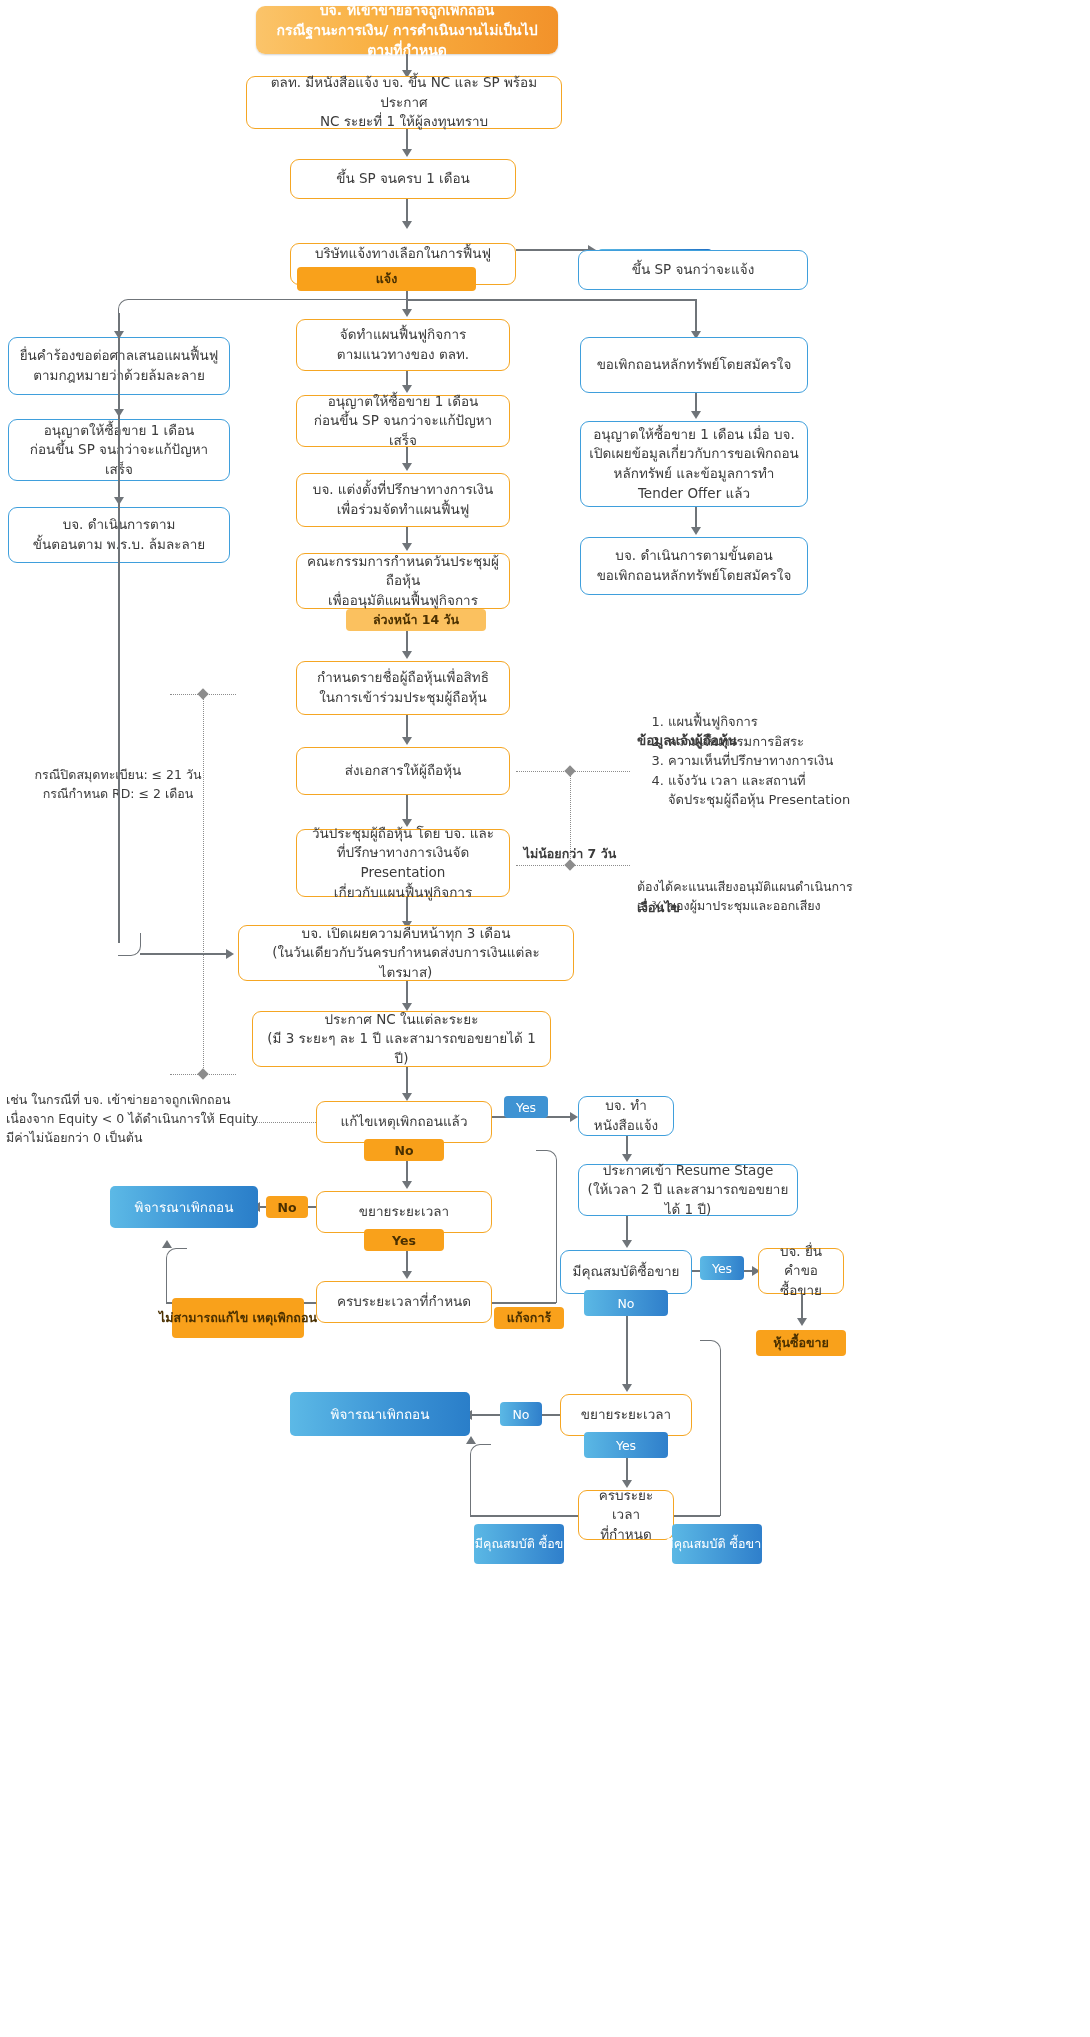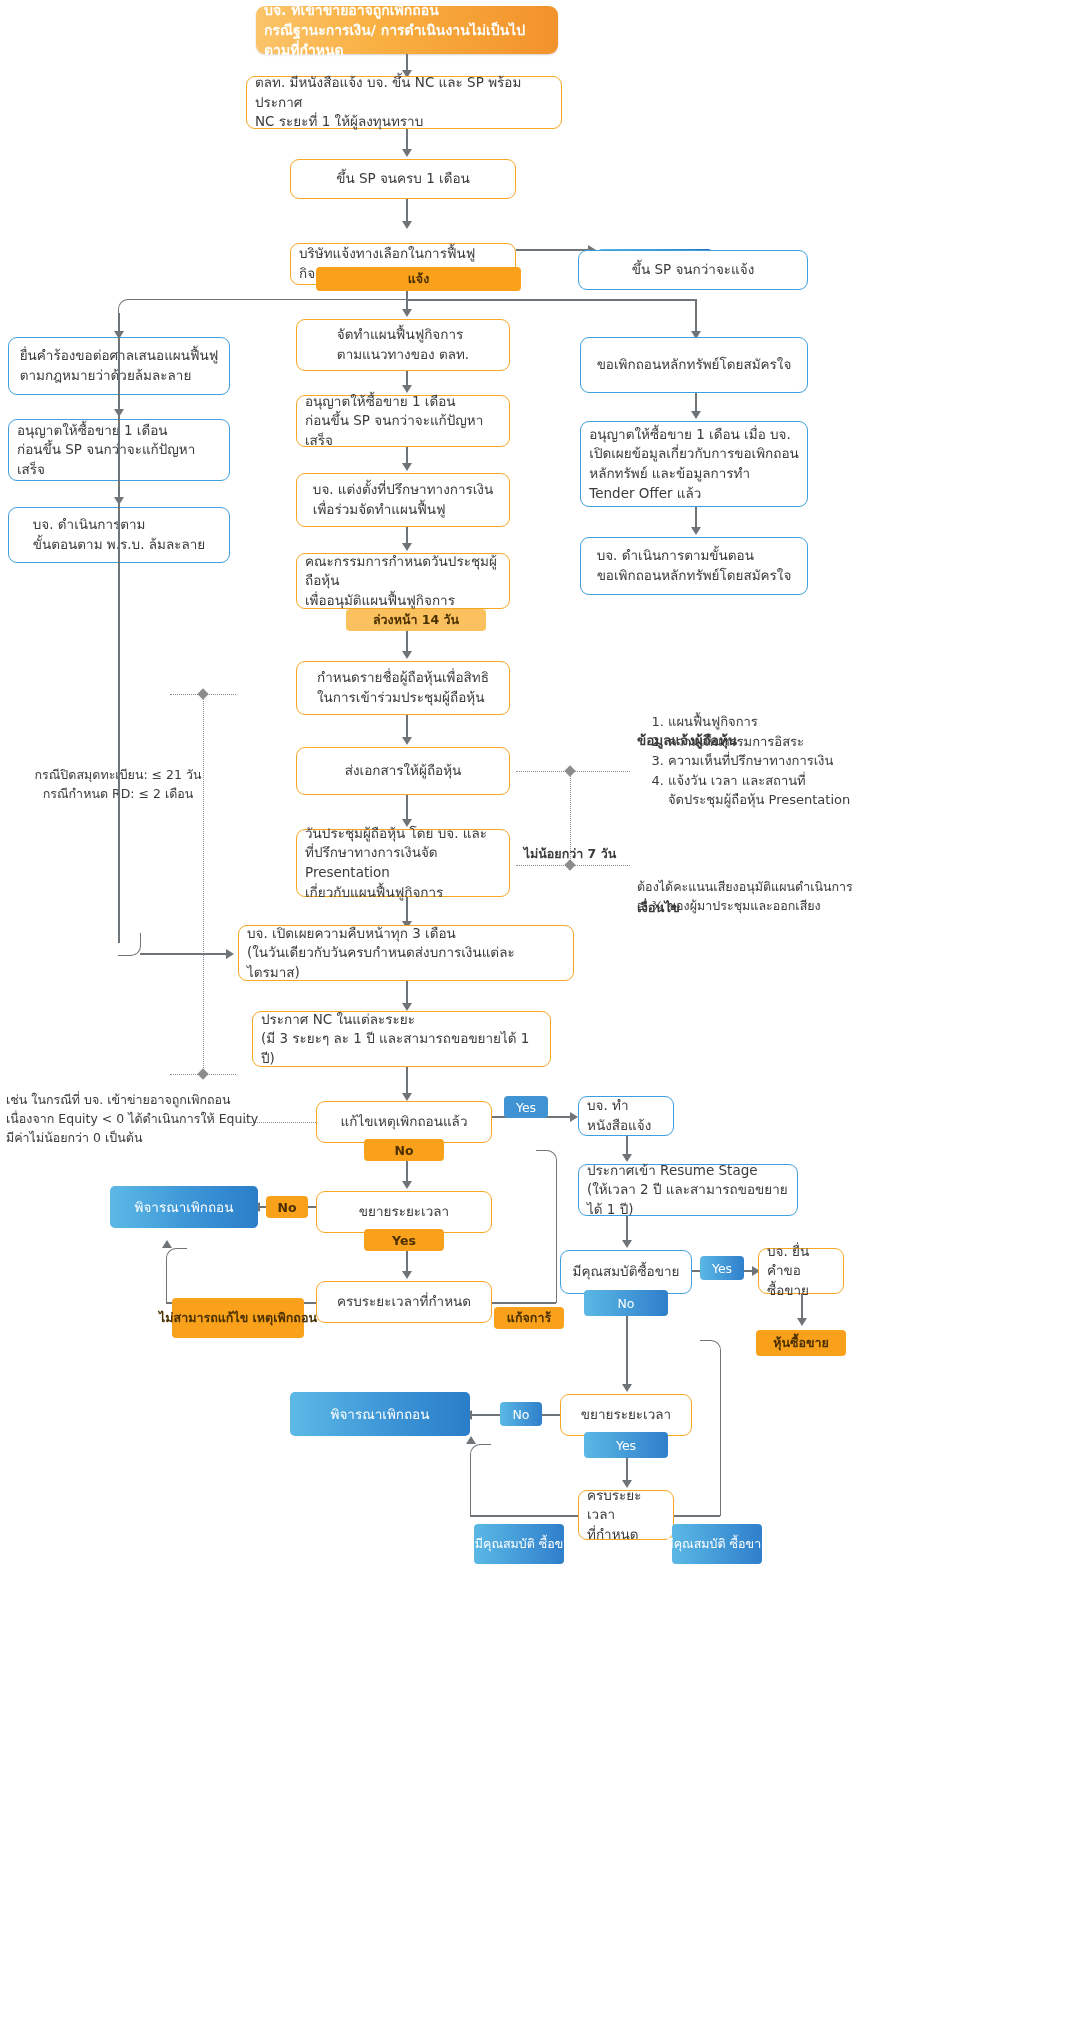--- a/index.html
+++ b/index.html
@@ -3,21 +3,21 @@
 <meta charset="utf-8">
 <style>
   html,body{margin:0;padding:0;background:#ffffff;}
   body{font-family:"DejaVu Sans","Liberation Sans",sans-serif;}
   #stage{position:relative;width:1090px;height:2037px;background:#fff;overflow:hidden;}
 
   
   .node{
     position:absolute;box-sizing:border-box;
     display:flex;align-items:center;justify-content:center;
-    text-align:left;color:#3b3b3b;
+    text-align:center;color:#3b3b3b;
     font-size:13.5px;line-height:1.45;
     border-radius:9px;background:#ffffff;
     padding:4px 8px;
     white-space:pre-line;
   }
   .node.orange{border:1.6px solid #f5a623;}
   .node.blue{border:1.6px solid #3f9fdc;}
 
   
   .node.grad-orange{
@@ -91,21 +91,21 @@
   <div class="node orange" style="left:246px;top:76px;width:316px;height:53px;">ตลท. มีหนังสือแจ้ง บจ. ขึ้น NC และ SP พร้อมประกาศ
 NC ระยะที่ 1 ให้ผู้ลงทุนทราบ</div>
   <div class="ln v" style="left:406px;top:129px;height:24px;"></div>
   <div class="arrow-d" style="left:402px;top:149px;"></div>
 
   <div class="node orange" style="left:290px;top:159px;width:226px;height:40px;">ขึ้น SP จนครบ 1 เดือน</div>
   <div class="ln v" style="left:406px;top:199px;height:26px;"></div>
   <div class="arrow-d" style="left:402px;top:221px;"></div>
 
   <div class="node orange" style="left:290px;top:243px;width:226px;height:42px;">บริษัทแจ้งทางเลือกในการฟื้นฟูกิจการ</div>
-  <div class="tab orange-solid" style="left:316px;top:267px;width:205px;height:24px;font-family:Liberation Mono, monospace;">แจ้ง</div>
+  <div class="tab orange-solid" style="left:297px;top:267px;width:179px;height:24px;font-family:Liberation Mono, monospace;">แจ้ง</div>
 
   <div class="ln h" style="left:516px;top:249px;width:74px;"></div>
   <div class="arrow-r" style="left:588px;top:245px;"></div>
   <div class="tab blue-grad" style="left:598px;top:249px;width:114px;height:22px;">ไม่แจ้ง</div>
   <div class="node blue" style="left:578px;top:250px;width:230px;height:40px;">ขึ้น SP จนกว่าจะแจ้ง</div>
 
   <div class="elbow tl" style="left:118px;top:299px;width:290px;height:16px;"></div>
   <div class="ln h" style="left:406px;top:299px;width:290px;"></div>
   <div class="ln v" style="left:406px;top:291px;height:10px;"></div>
 

